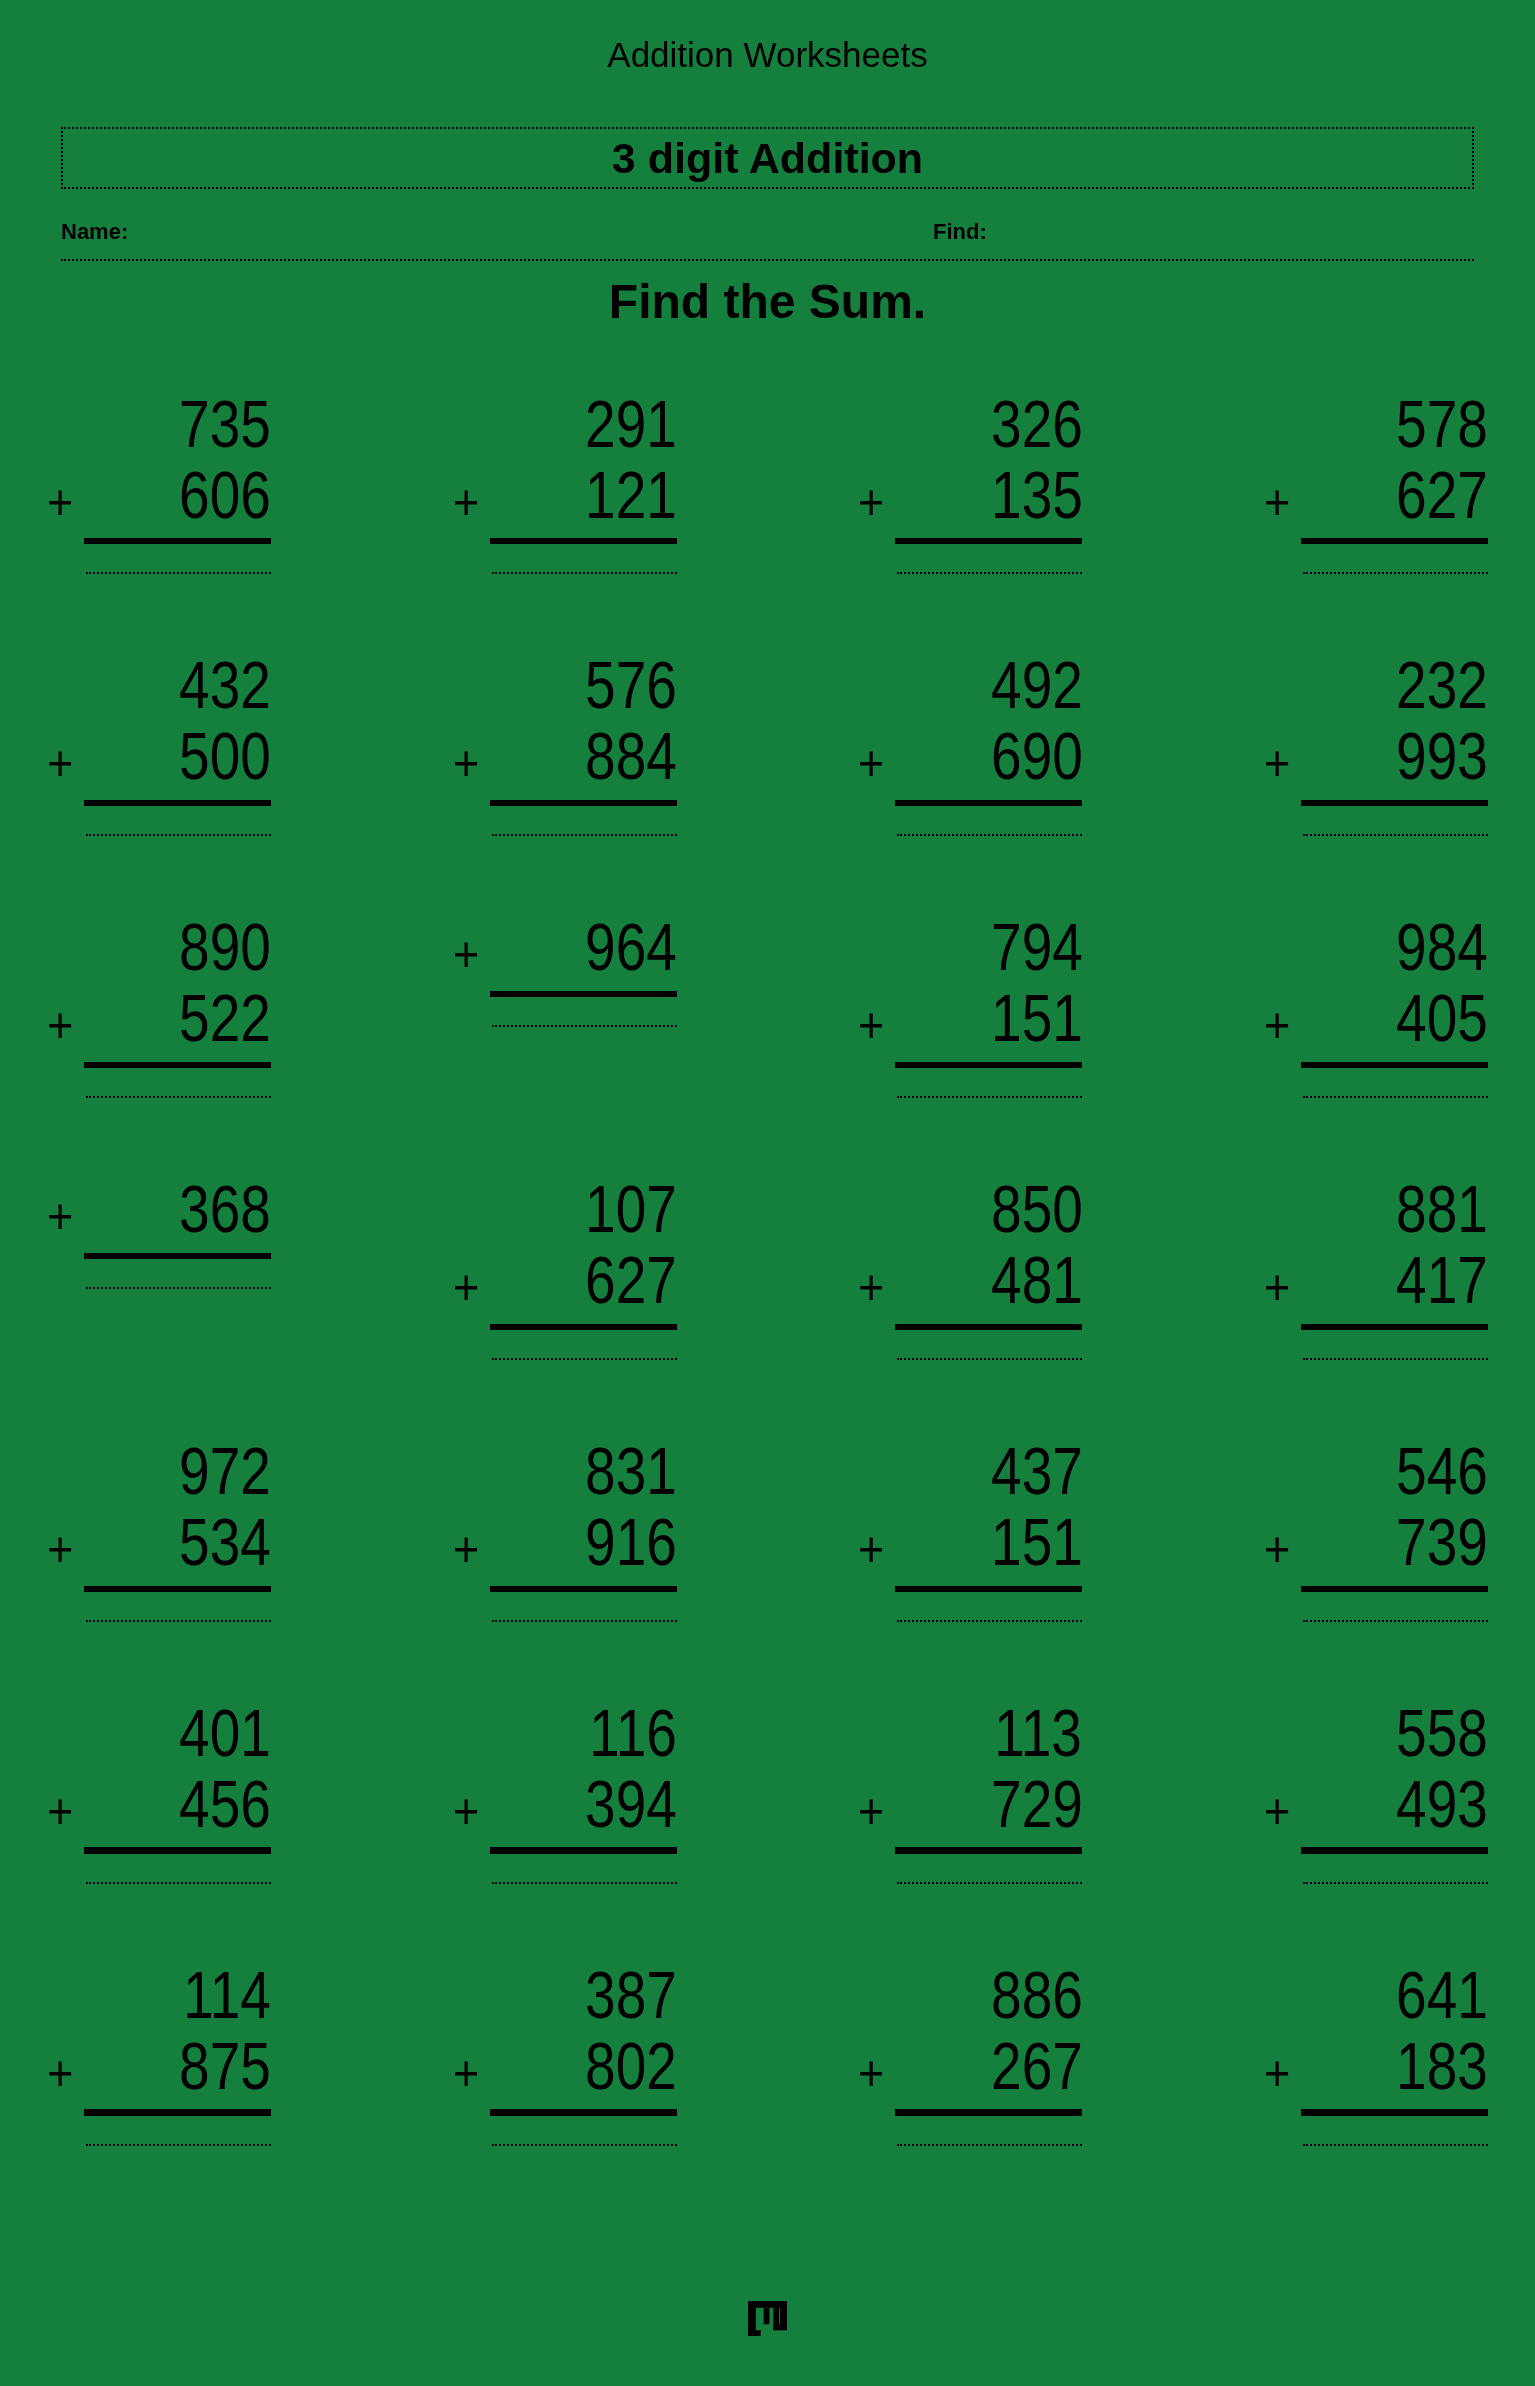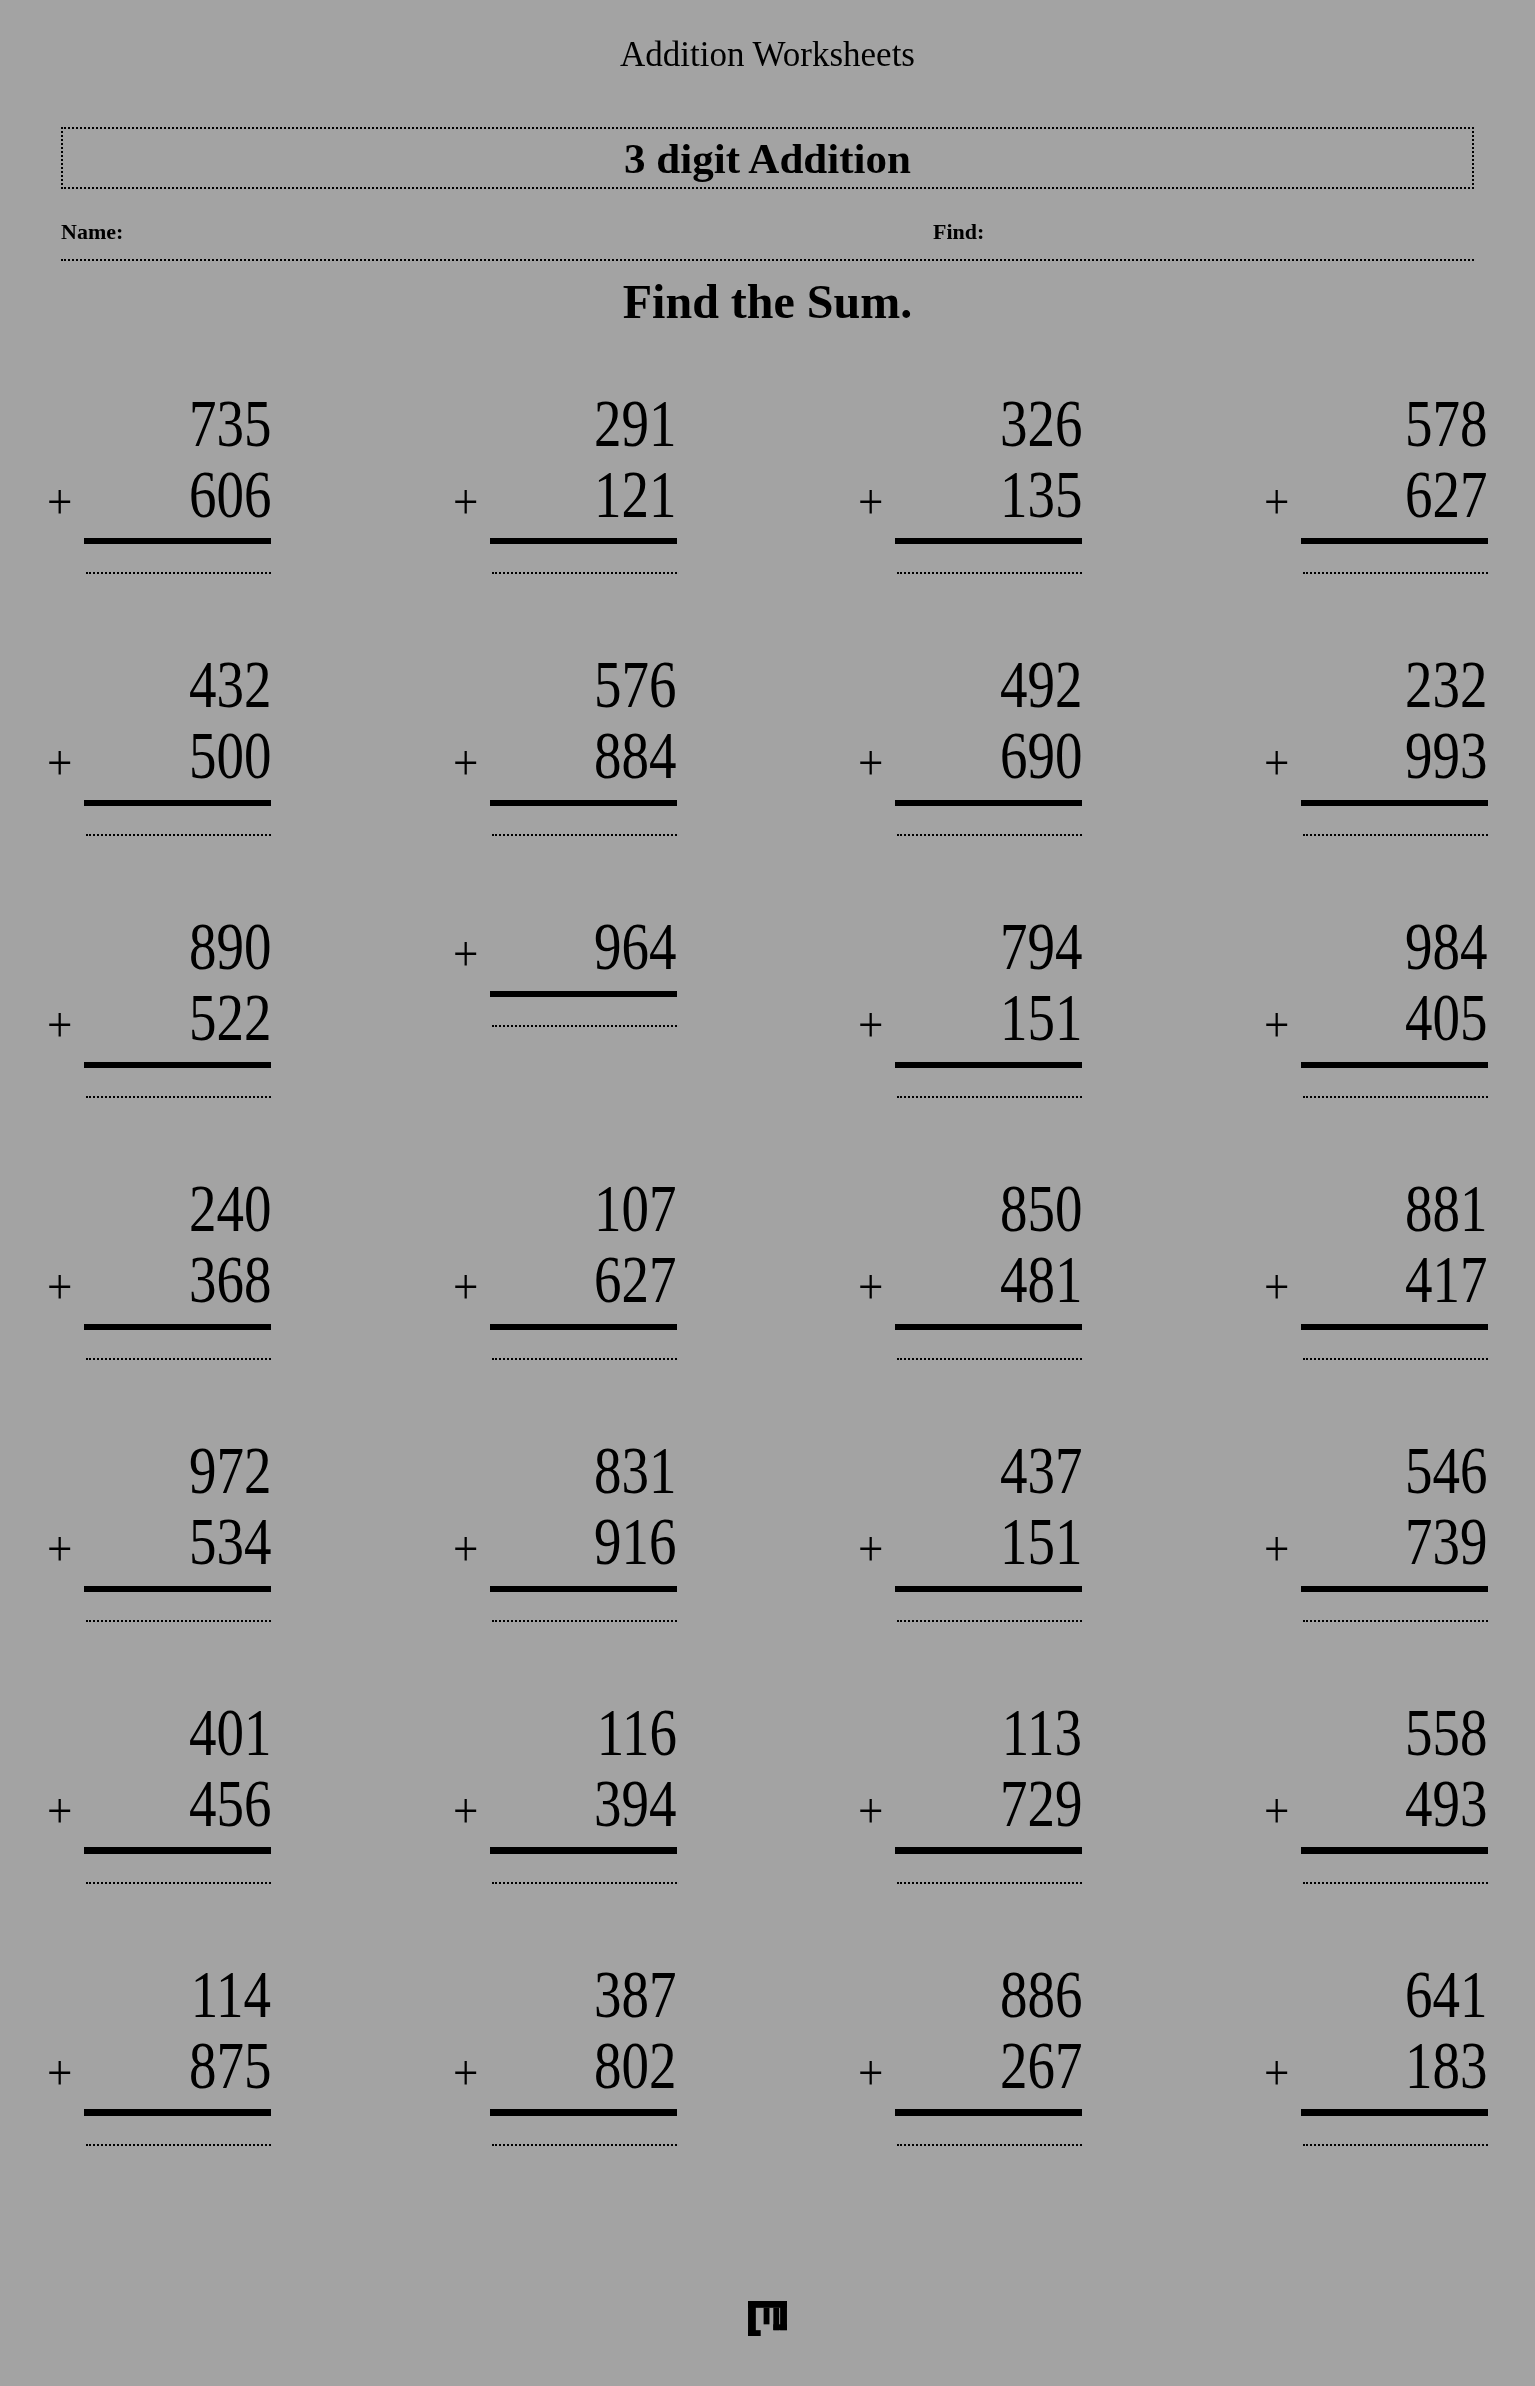--- a/index.html
+++ b/index.html
@@ -1,22 +1,22 @@
 <!DOCTYPE html>
 <html style="font-size:15px"><head>
 <meta charset="utf-8">
 <style>
   html,body { margin:0; padding:0; background:#888; }
   .page {
     position:relative;
     width:1535px; height:2387px;
     margin:0 auto;
-    background:#a3a3a3;
+    background:#15803d;
     color:#000;
-    font-family:Liberation Serif, serif;
+    font-family:Liberation Sans, sans-serif;
     overflow:hidden;
   }
   .header-title {
     padding-top:34px;
     text-align:center;
     font-size:35px;
     line-height:41px;
     font-weight:400;
   }
   .title-box {
@@ -249,23 +249,20 @@
     </div>
     <div class="num2row">
       <span class="plus">+</span>
       <span class="num cond">405</span>
     </div>
     <div class="sum-line"></div>
     <div class="answer-line"></div>
   </div>
 
   <div class="problem">
-    <div class="num">
-      <span class="cond">240</span>
-    </div>
     <div class="num2row">
       <span class="plus">+</span>
       <span class="num cond">368</span>
     </div>
     <div class="sum-line"></div>
     <div class="answer-line"></div>
   </div>
 
   <div class="problem">
     <div class="num">

